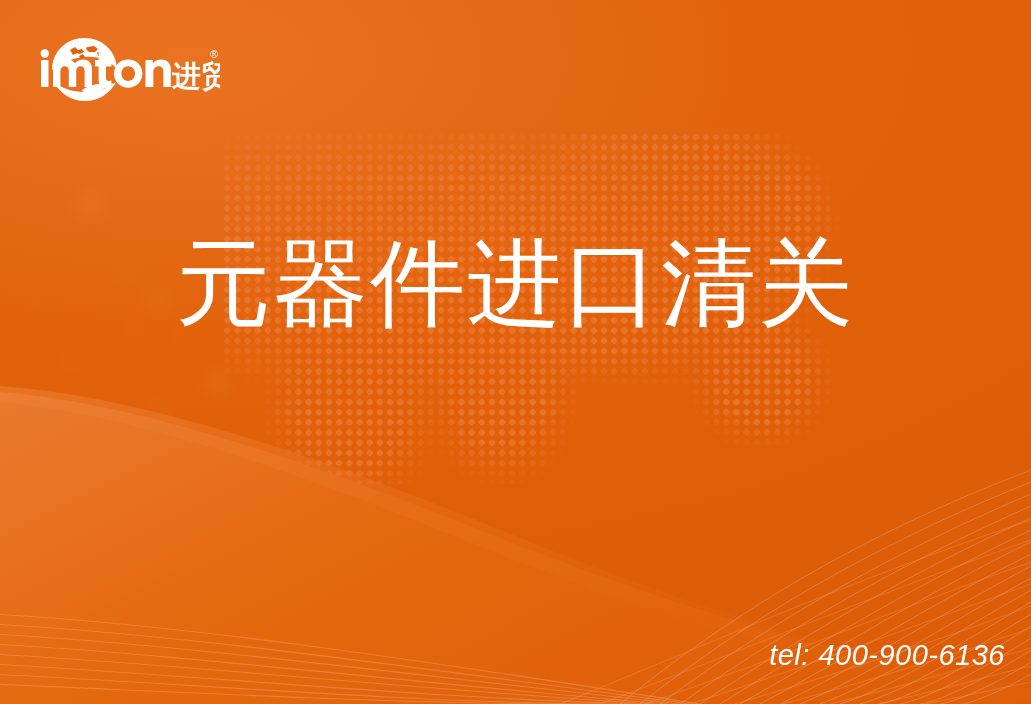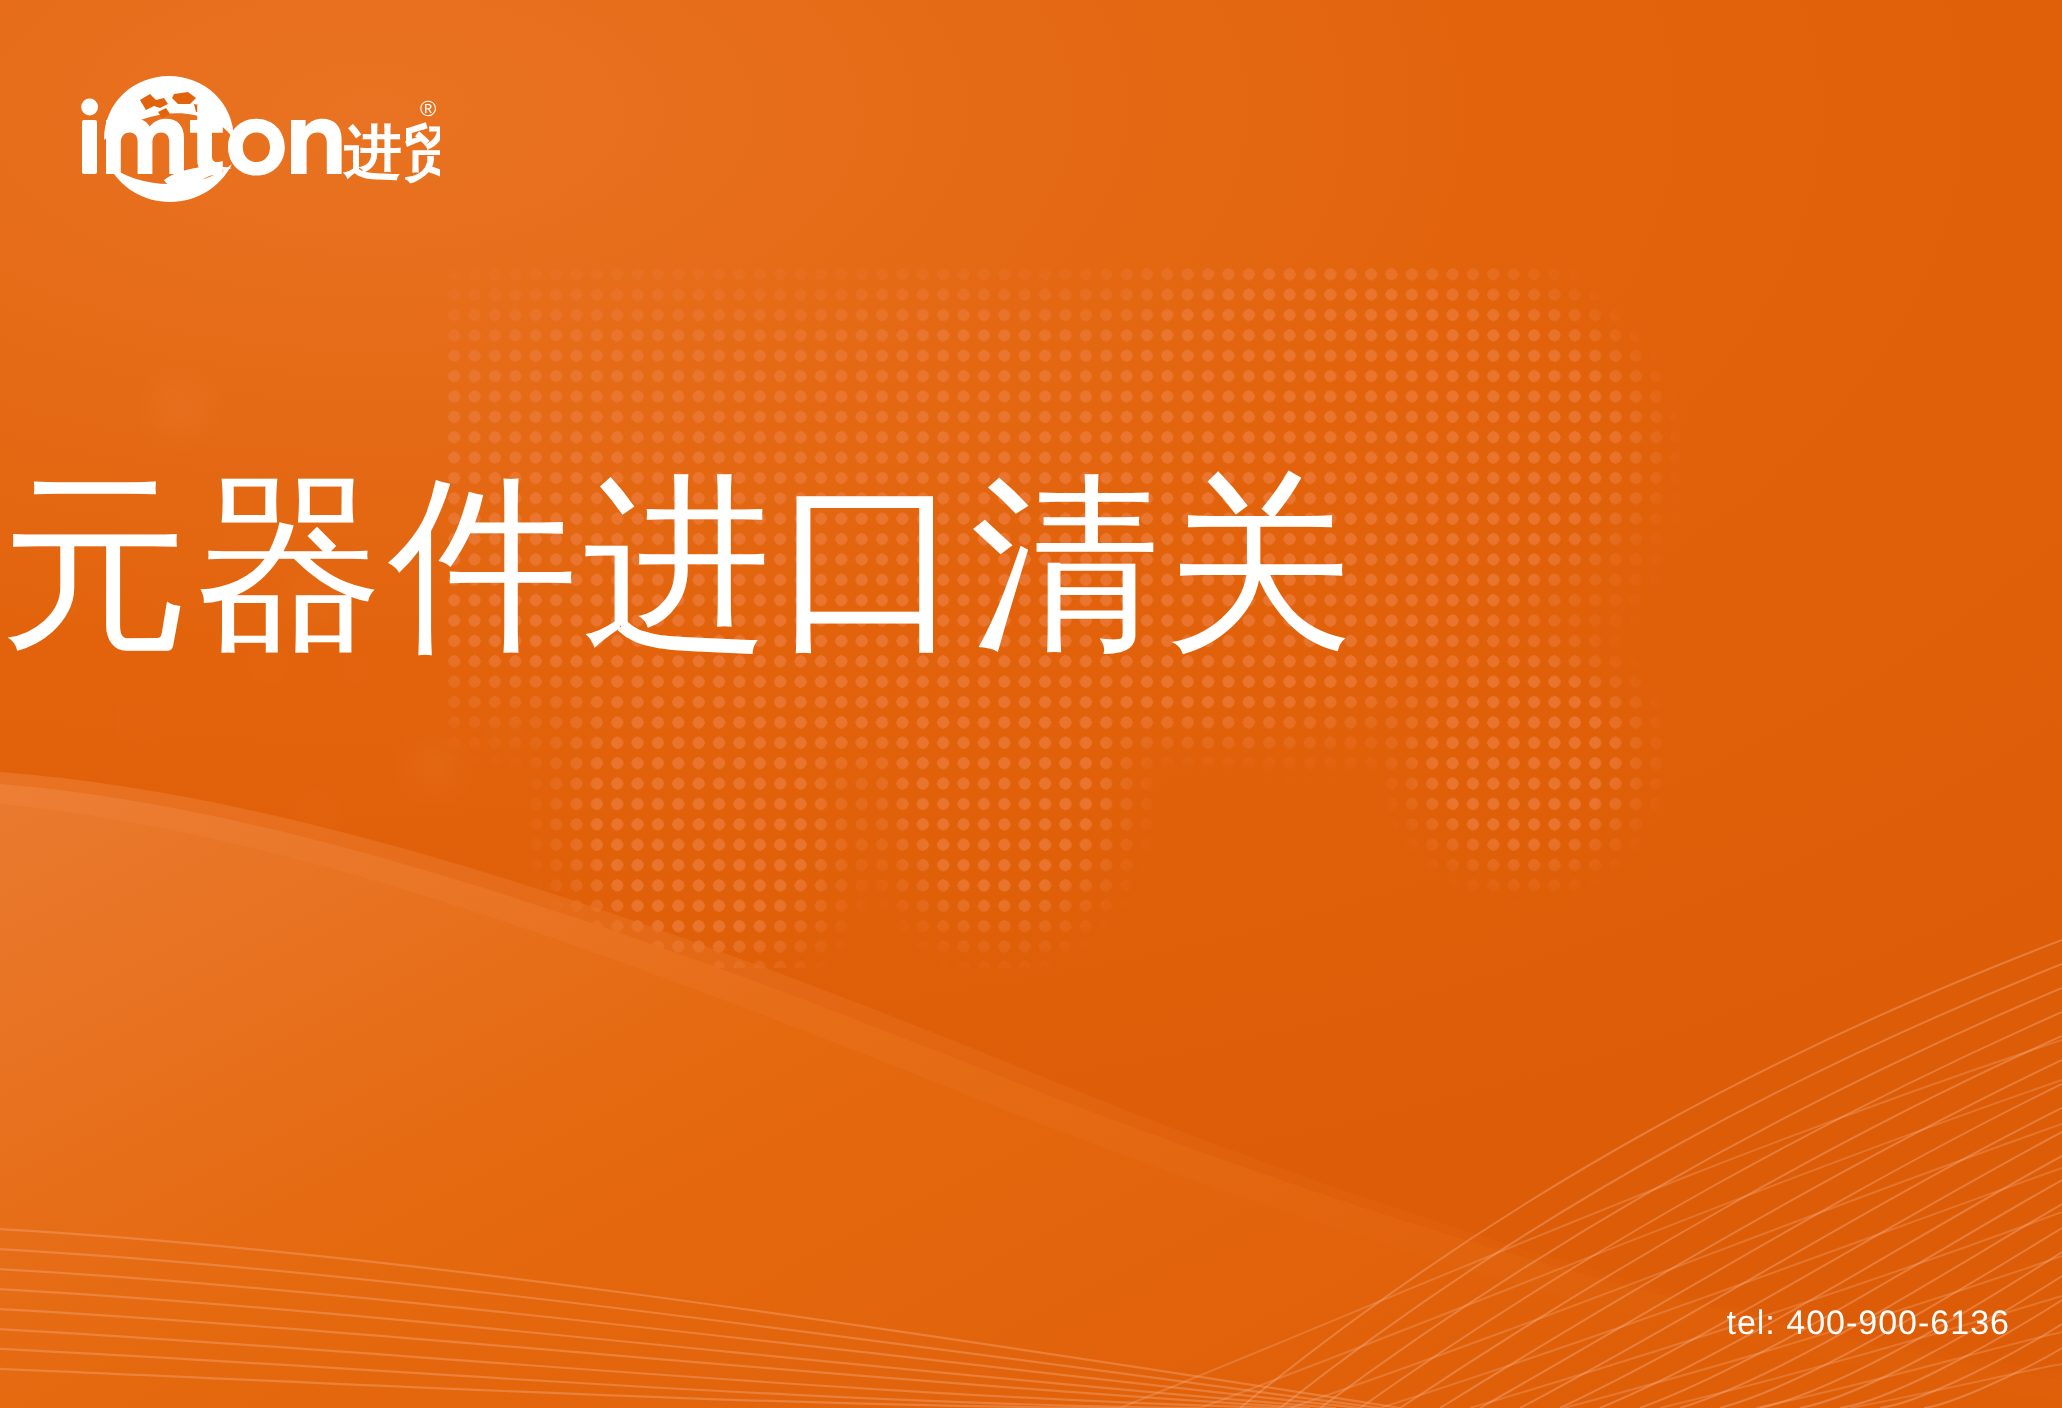--- a/index.html
+++ b/index.html
@@ -66,39 +66,40 @@
     position:absolute;
     left:34px; top:26px;
     width:186px; height:76px;
   }
 
   
   .headline{
     position:absolute;
     left:0; right:0;
     top:222px;
-    text-align:left;
+    text-align:center;
     color:#ffffff;
     font-size:95px;
     line-height:123px;
     font-weight:400;
     letter-spacing:2px;
     white-space:nowrap;
   }
   .headline .l2{display:block;}
 
   
   .tel{
     position:absolute;
     right:26px;
     bottom:32px;
     color:#ffffff;
-    font-size:17px;
+    font-size:29px;
     letter-spacing:.5px;
     white-space:nowrap;
+    font-style:italic;
   }
 </style>
 </head>
 <body>
 
 <div id="poster">
 
   <div class="layer bg-base"></div>
 
   <div class="layer">

